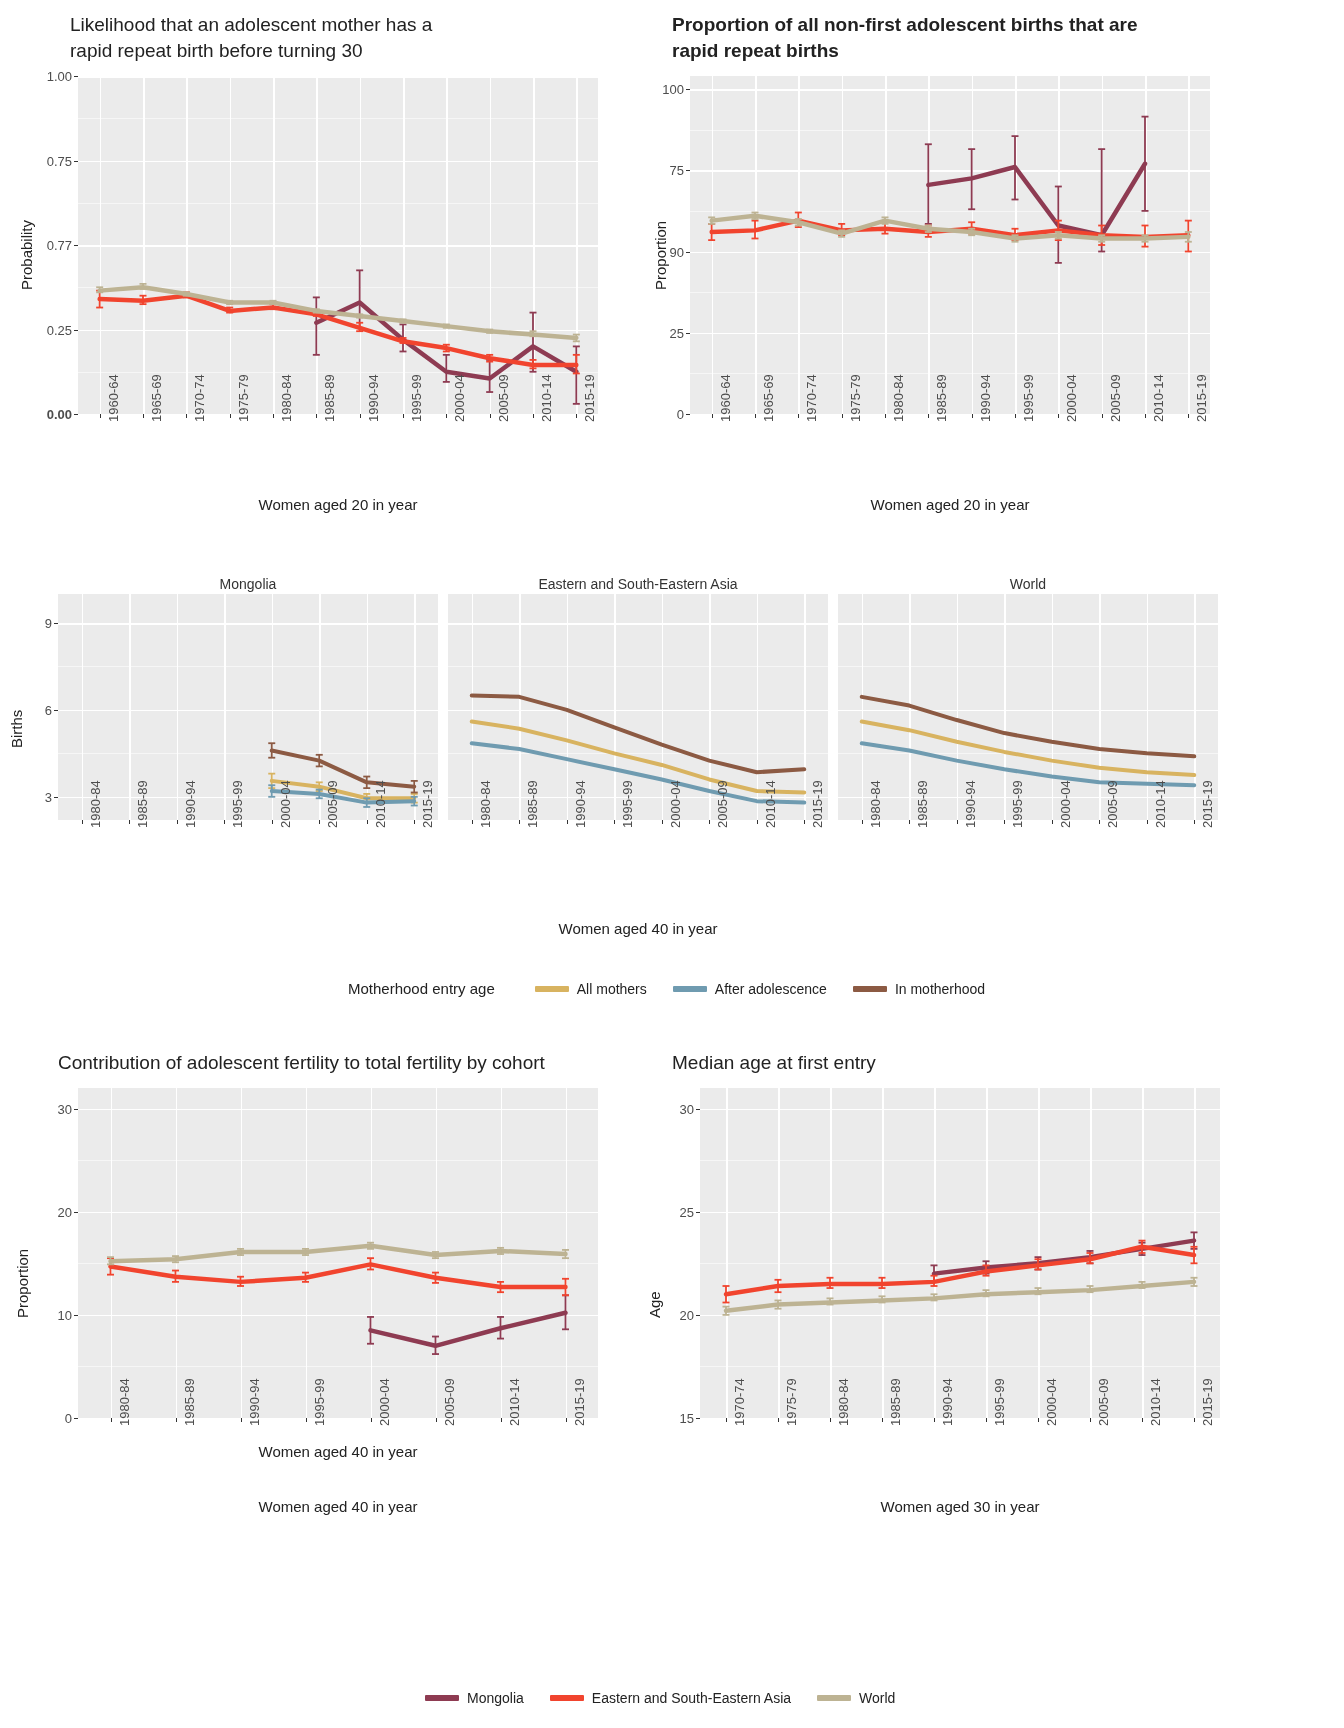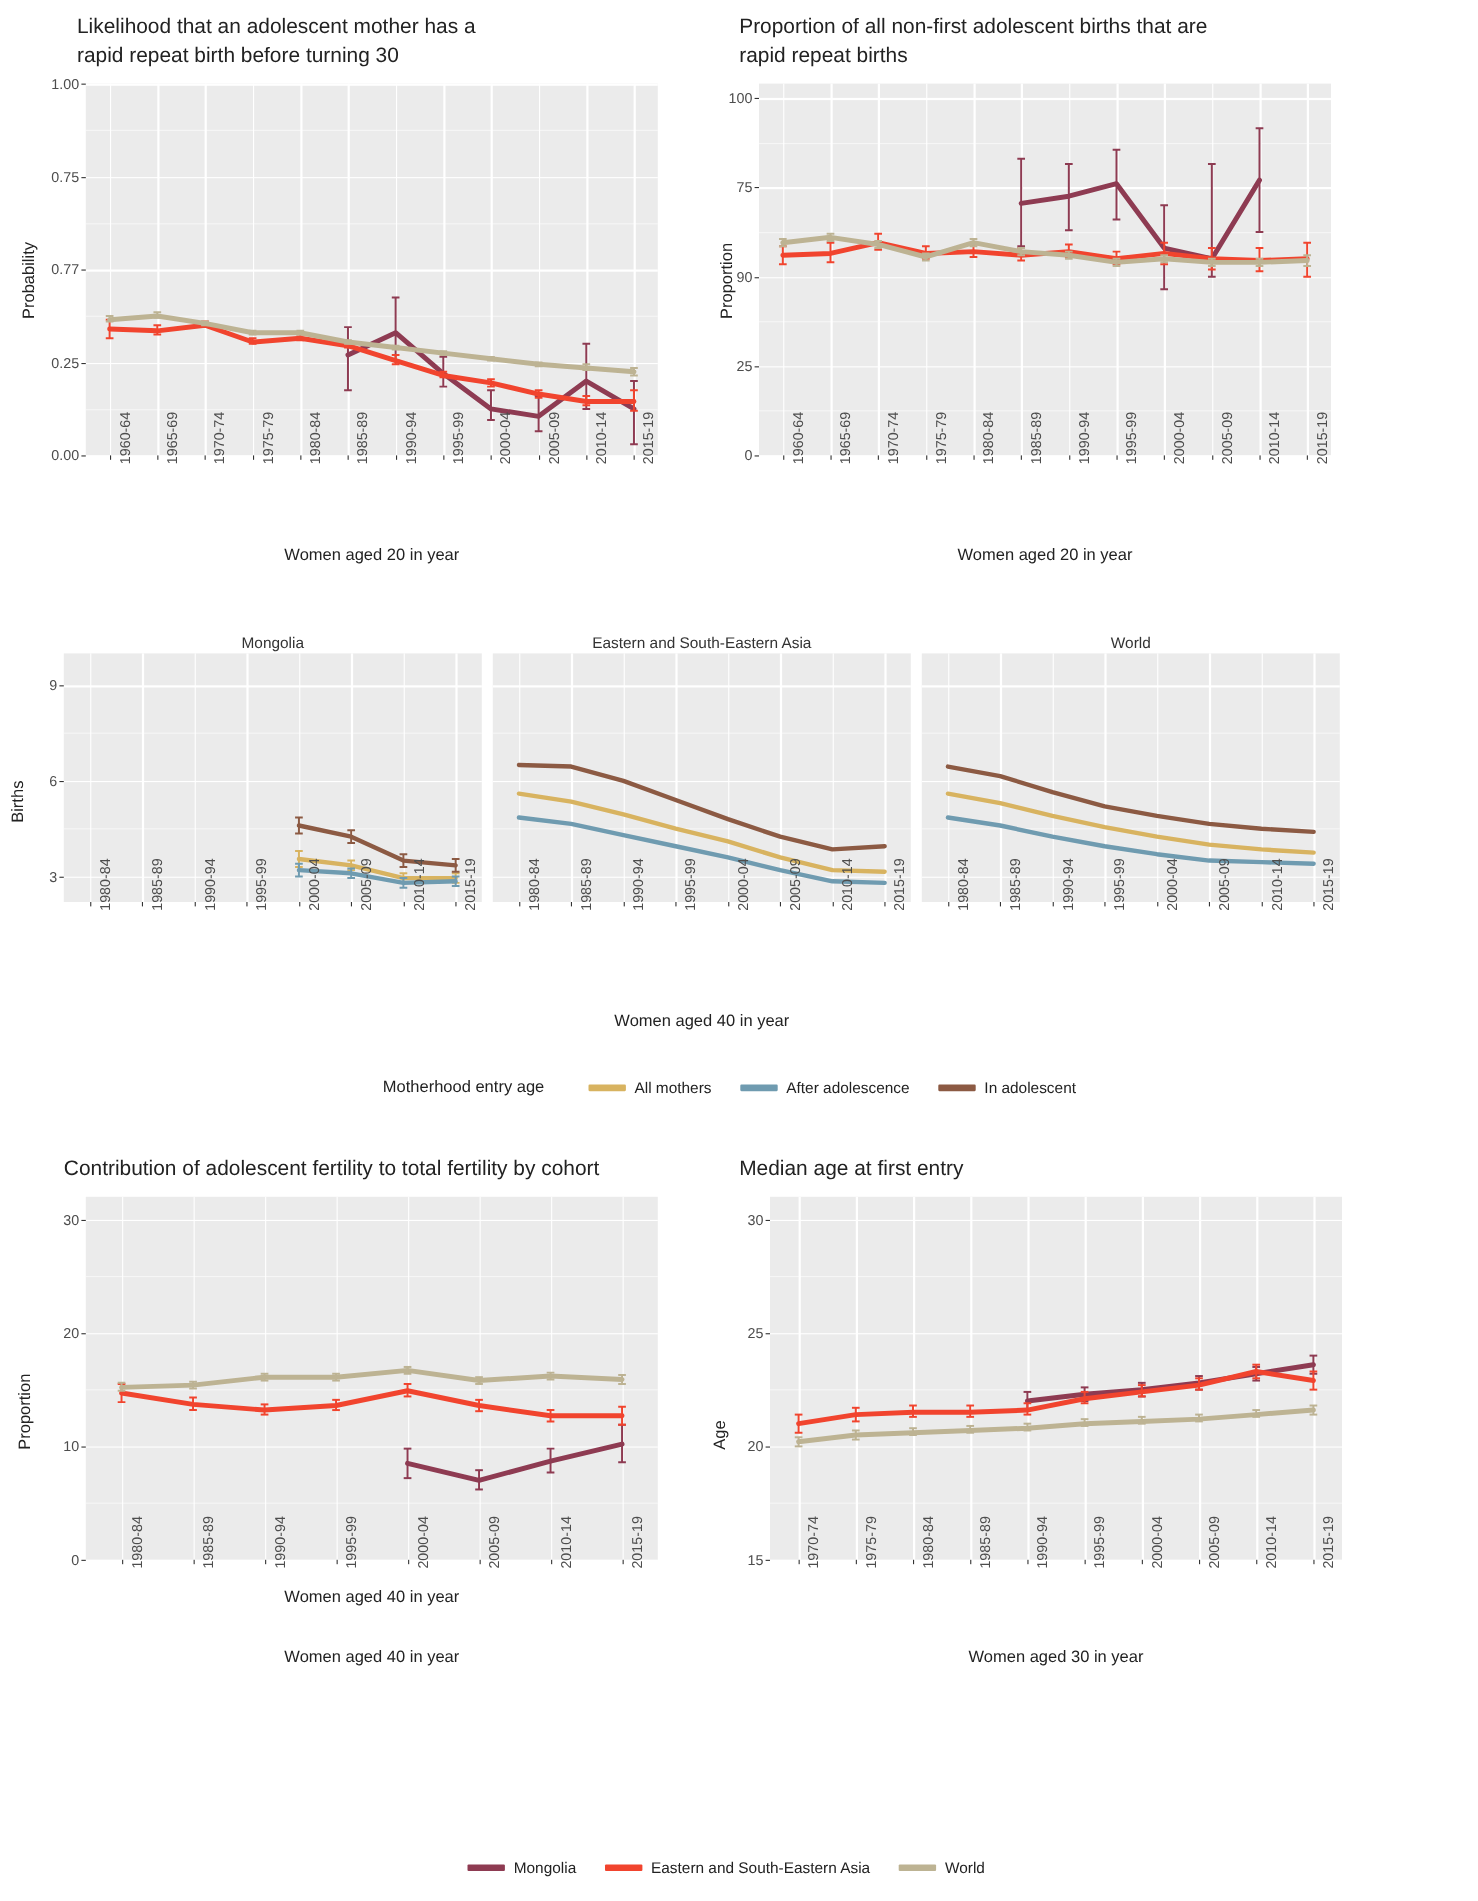--- a/index.html
+++ b/index.html
@@ -147,21 +147,21 @@
           <line x1="408.1666666666667" x2="415.1666666666667" y1="253.5" y2="253.5" stroke="#bdb393" stroke-width="1.8"></line>
           <line x1="455" x2="455" y1="260.26" y2="255.19" stroke="#bdb393" stroke-width="1.8"></line>
           <line x1="451.5" x2="458.5" y1="260.26" y2="260.26" stroke="#bdb393" stroke-width="1.8"></line>
           <line x1="451.5" x2="458.5" y1="255.19" y2="255.19" stroke="#bdb393" stroke-width="1.8"></line>
           <line x1="498.3333333333333" x2="498.3333333333333" y1="265.33" y2="258.57" stroke="#bdb393" stroke-width="1.8"></line>
           <line x1="494.8333333333333" x2="501.8333333333333" y1="265.33" y2="265.33" stroke="#bdb393" stroke-width="1.8"></line>
           <line x1="494.8333333333333" x2="501.8333333333333" y1="258.57" y2="258.57" stroke="#bdb393" stroke-width="1.8"></line>
           <path d="M21.666666666666668,214.63 L65,211.25 L108.33333333333333,218.01 L151.66666666666666,226.45999999999998 L195,226.45999999999998 L238.33333333333334,234.91 L281.6666666666667,239.98000000000002 L325,245.05 L368.3333333333333,250.12 L411.6666666666667,255.19 L455,258.57 L498.3333333333333,261.95" fill="none" stroke="#bdb393" stroke-width="4.5" stroke-linejoin="round" stroke-linecap="round"></path>
         </svg>
       </div>
-  <div class="ytick" style="left: 32px; width: 40px; top: 414px;">0.00</div>
+  <div class="ytick" style="left: 32px; width: 40px; top: 414px; font-weight: bold;">0.00</div>
       <div class="tickmark" style="left: 74px; top: 414px; width: 4px; height: 1px;"></div>
       <div class="ytick" style="left: 32px; width: 40px; top: 329.5px;">0.25</div>
       <div class="tickmark" style="left: 74px; top: 329.5px; width: 4px; height: 1px;"></div>
       <div class="ytick" style="left: 32px; width: 40px; top: 245px;">0.77</div>
       <div class="tickmark" style="left: 74px; top: 245px; width: 4px; height: 1px;"></div>
       <div class="ytick" style="left: 32px; width: 40px; top: 160.5px;">0.75</div>
       <div class="tickmark" style="left: 74px; top: 160.5px; width: 4px; height: 1px;"></div>
       <div class="ytick" style="left: 32px; width: 40px; top: 76px;">1.00</div>
       <div class="tickmark" style="left: 74px; top: 76px; width: 4px; height: 1px;"></div>
       <div class="xtick" style="left: 105.667px; top: 422px;">1960-64</div>
@@ -184,21 +184,21 @@
       <div class="tickmark" style="left: 446.333px; top: 414px; width: 1px; height: 4px;"></div>
       <div class="xtick" style="left: 495.667px; top: 422px;">2005-09</div>
       <div class="tickmark" style="left: 489.667px; top: 414px; width: 1px; height: 4px;"></div>
       <div class="xtick" style="left: 539px; top: 422px;">2010-14</div>
       <div class="tickmark" style="left: 533px; top: 414px; width: 1px; height: 4px;"></div>
       <div class="xtick" style="left: 582.333px; top: 422px;">2015-19</div>
       <div class="tickmark" style="left: 576.333px; top: 414px; width: 1px; height: 4px;"></div>
     </div>
 
   <div class="panel" style="left:672px;top:0px;width:672px;height:528px;">
-    <div class="ptitle" style="position:absolute;left:0px;top:12px;width:620px;white-space:pre-line;">Proportion of all non-first adolescent births that are
+    <div class="ptitle" style="position:absolute;left:0px;top:12px;width:620px;white-space:pre-line;font-weight:bold;">Proportion of all non-first adolescent births that are
 rapid repeat births</div>
     <div class="ylab" style="left:-20px;top:290px;">Proportion</div>
     <div class="xlab" style="left:18px;top:496px;width:520px;">Women aged 20 in year</div>
     <div id="plot2" class="plot" style="left:18px;top:76px;width:520px;height:338px;">
         <div class="grid-h" style="top: 338px; height: 1.6px;"></div>
         <div class="grid-h" style="top: 256.75px; height: 1.6px;"></div>
         <div class="grid-h" style="top: 175.5px; height: 1.6px;"></div>
         <div class="grid-h" style="top: 94.25px; height: 1.6px;"></div>
         <div class="grid-h" style="top: 13px; height: 1.6px;"></div>
         <div class="grid-h minor" style="top: 297.375px;"></div>
@@ -460,21 +460,21 @@
       <span class="item">
         <span class="swatch" style="background:#d8b360"></span>
         <span>All mothers</span>
       </span>
       <span class="item">
         <span class="swatch" style="background:#6f9bb0"></span>
         <span>After adolescence</span>
       </span>
       <span class="item">
         <span class="swatch" style="background:#8c5a43"></span>
-        <span>In adolescent</span>
+        <span>In motherhood</span>
       </span>
     </div>
   <div class="ytick" style="left: 12px; width: 40px; top: 268.821px;">3</div>
       <div class="tickmark" style="left: 54px; top: 268.821px; width: 4px; height: 1px;"></div>
       <div class="ytick" style="left: 12px; width: 40px; top: 181.897px;">6</div>
       <div class="tickmark" style="left: 54px; top: 181.897px; width: 4px; height: 1px;"></div>
       <div class="ytick" style="left: 12px; width: 40px; top: 94.9744px;">9</div>
       <div class="tickmark" style="left: 54px; top: 94.9744px; width: 4px; height: 1px;"></div>
       <div class="xtick" style="left: 87.75px; top: 300px;">1980-84</div>
       <div class="tickmark" style="left: 81.75px; top: 292px; width: 1px; height: 4px;"></div>

